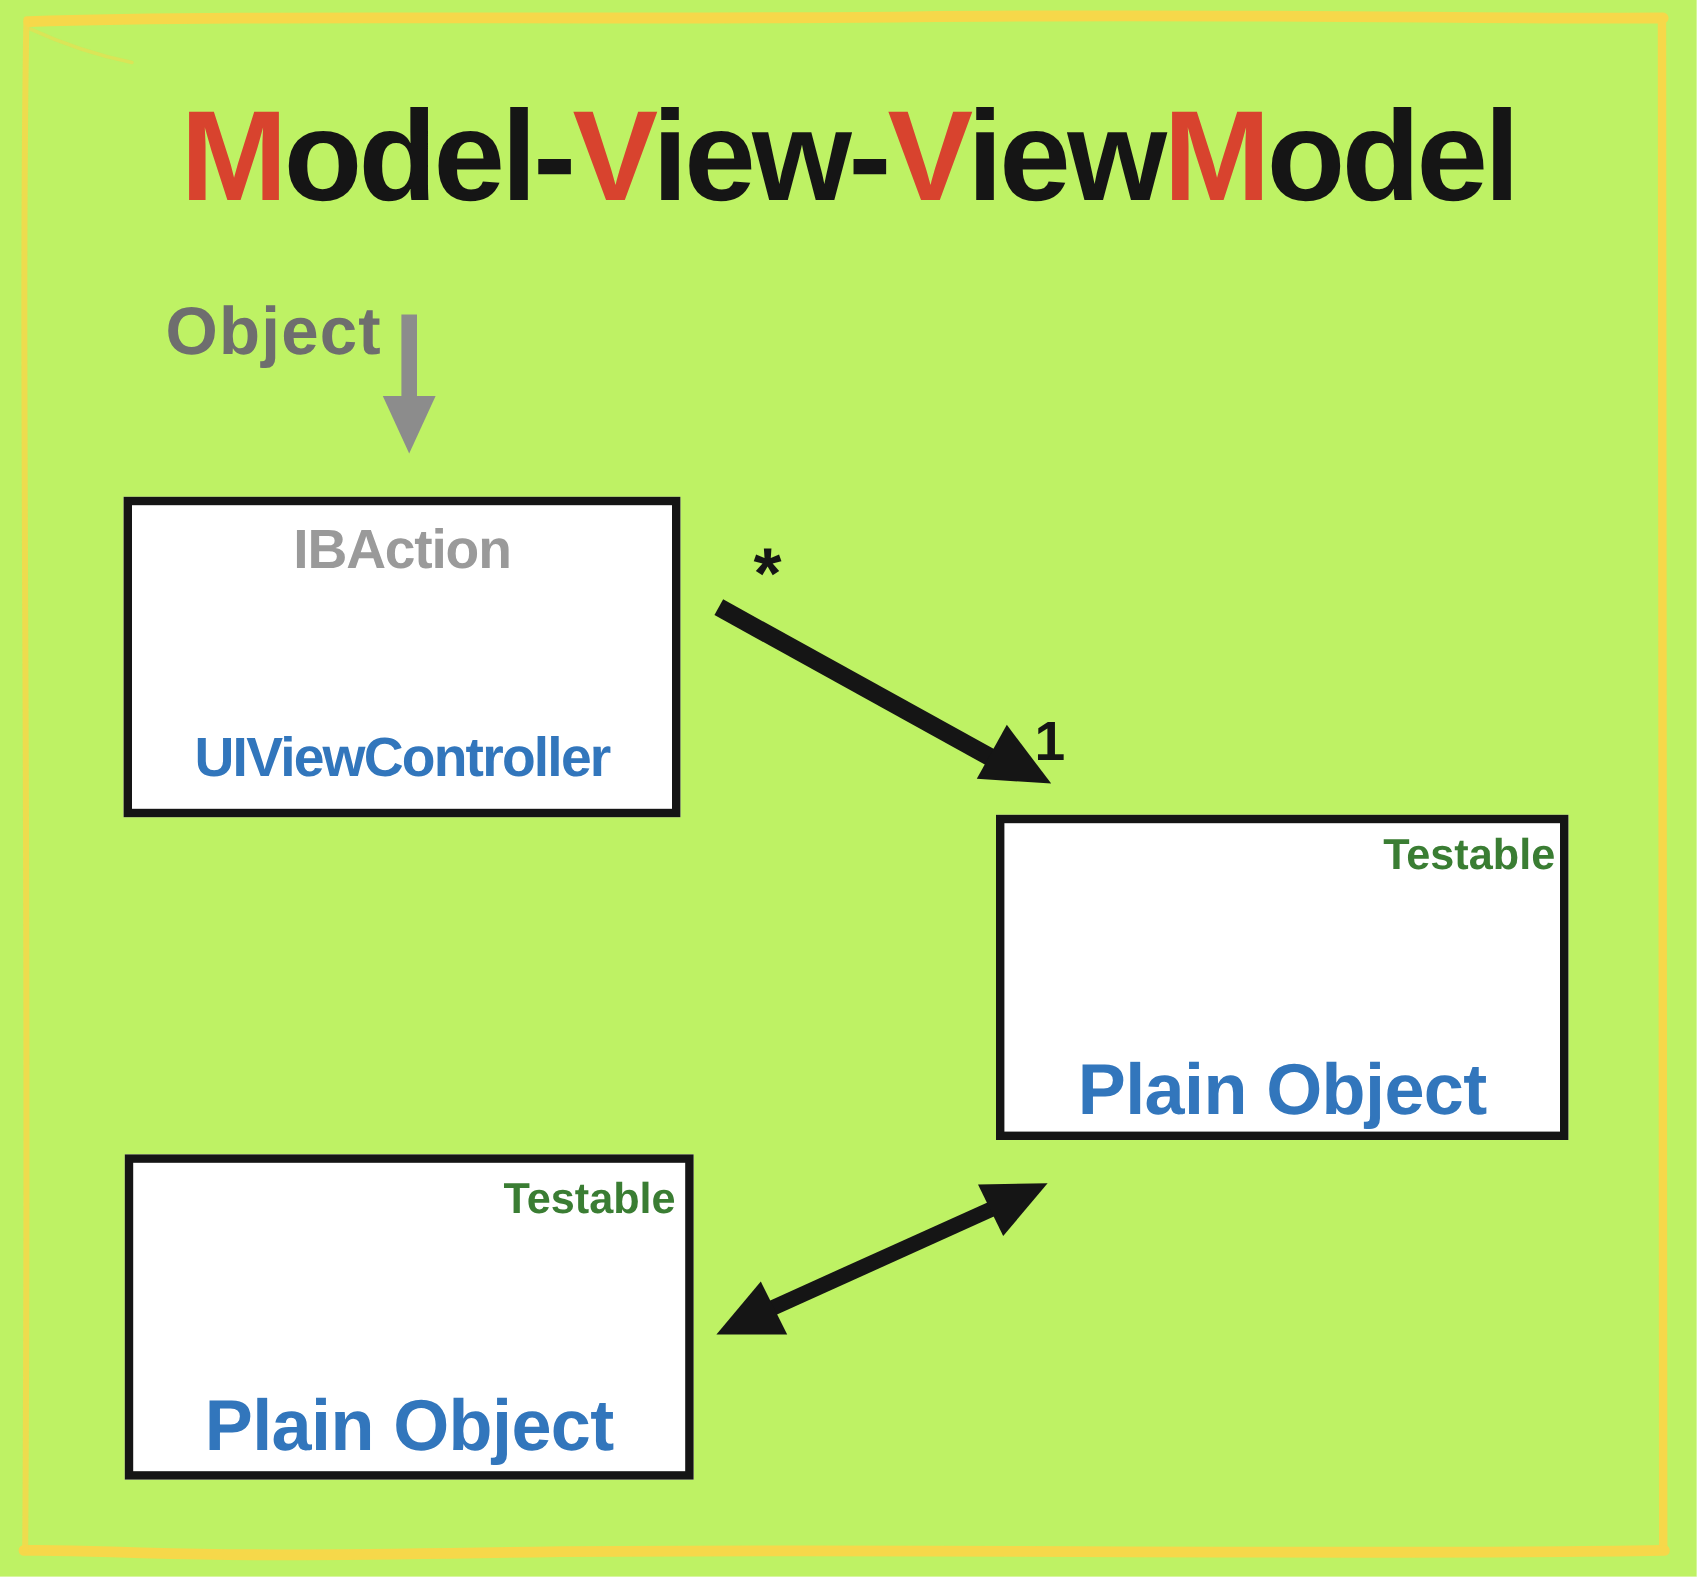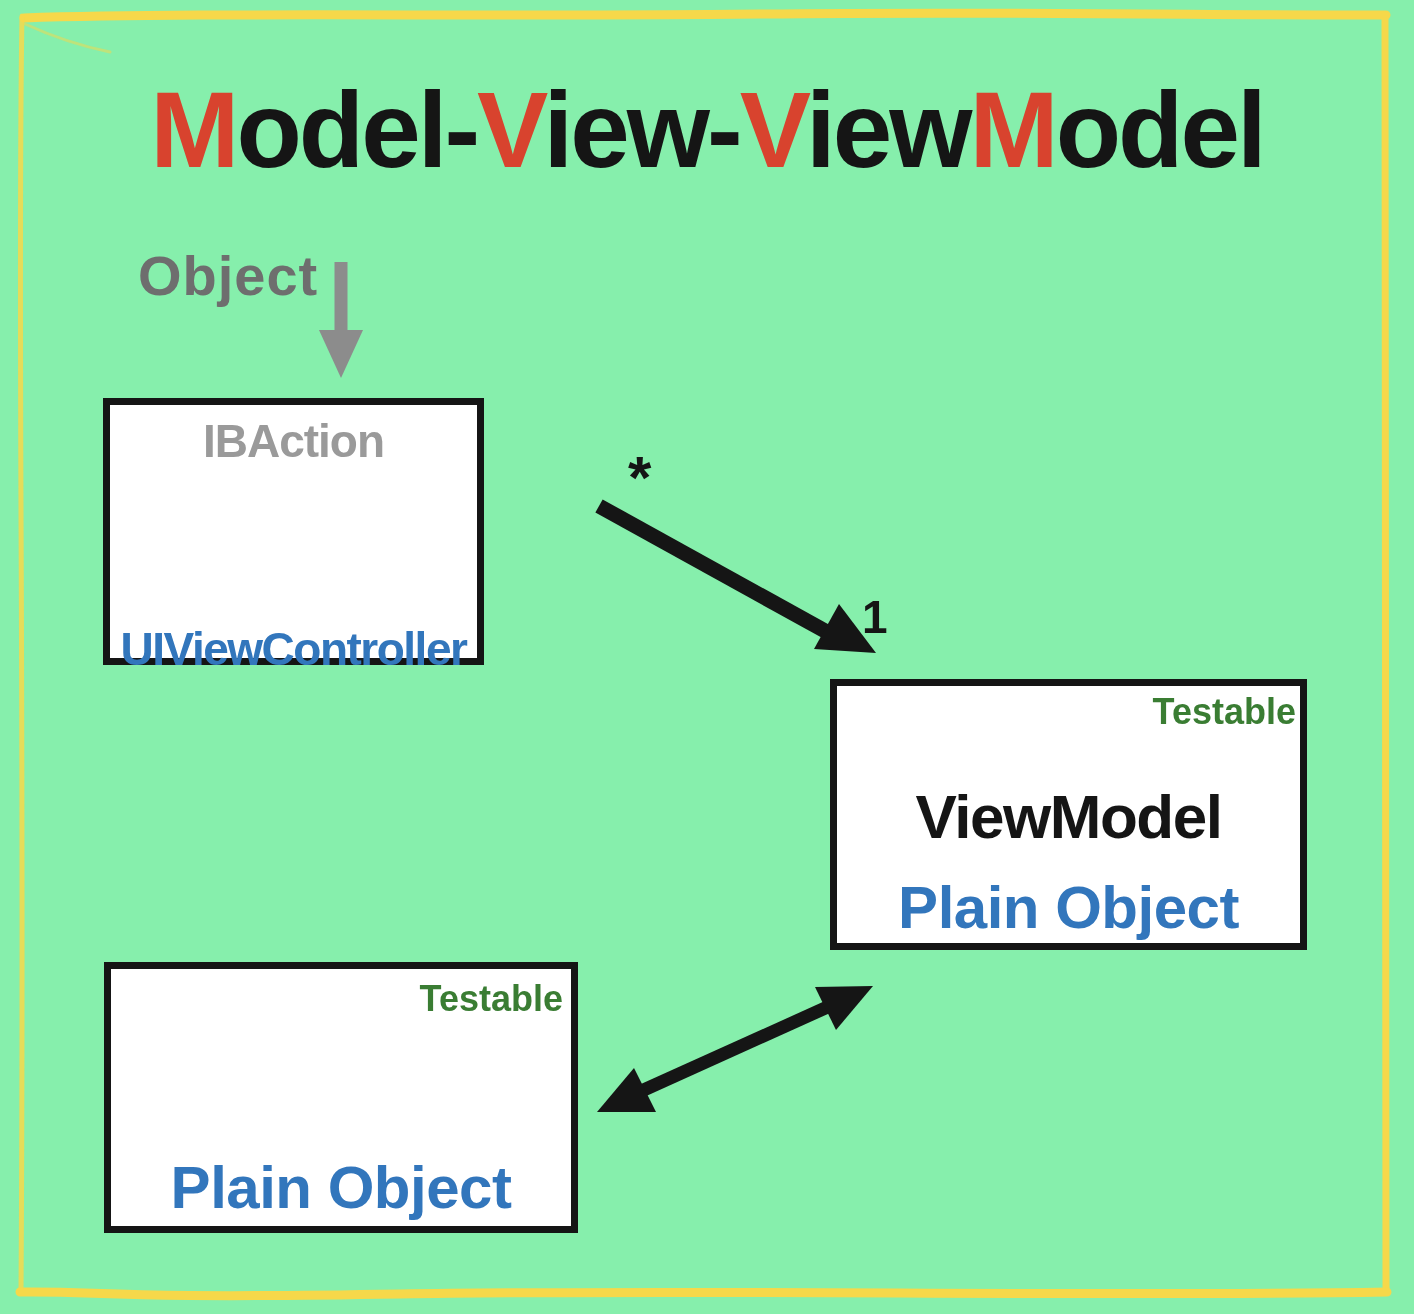--- a/index.html
+++ b/index.html
@@ -16,21 +16,21 @@
   * { margin: 0; padding: 0; box-sizing: border-box; }
   html, body { background: #ffffff; }
   body {
     font-family: "Liberation Sans", sans-serif;
     font-weight: bold;
   }
   .canvas {
     position: relative;
     width: 1414px;
     height: 1314px;
-    background: #86efac;
+    background: #bef264;
     overflow: hidden;
   }
   .overlay-svg {
     position: absolute;
     left: 0; top: 0;
     width: 1414px; height: 1314px;
     pointer-events: none;
   }
   .frame-stroke { stroke: var(--frame-yellow); fill: none; stroke-linecap: round; }
   .arrow-gray-line { stroke: var(--arrow-gray); fill: none; }
@@ -58,36 +58,36 @@
     letter-spacing: 1px;
     line-height: 1;
     color: var(--gray-dark);
   }
 
   .box {
     position: absolute;
     background: var(--box-bg);
     border: 7px solid var(--ink);
   }
-  .box-view   { left: 103px; top: 398px;  width: 381px; height: 267px; }
+  .box-view   { left: 103px; top: 414px;  width: 464px; height: 267px; }
   .box-viewmodel { left: 830px; top: 679px; width: 477px; height: 271px; }
   .box-model  { left: 104px; top: 962px;  width: 474px; height: 271px; }
 
   .box-line {
     position: absolute;
     left: 0;
     width: 100%;
     text-align: center;
     line-height: 1;
     white-space: nowrap;
   }
   .annot-gray  { color: var(--gray-medium); font-size: 46px; letter-spacing: -1px; }
   .box-title   { color: var(--ink); font-size: 60px; letter-spacing: -1px; }
   .box-title-lg{ color: var(--ink); font-size: 62px; letter-spacing: -1.5px; }
-  .annot-blue  { color: var(--blue); font-size: 46px; letter-spacing: -1.5px; margin-top: 34px; }
+  .annot-blue  { color: var(--blue); font-size: 46px; letter-spacing: -1.5px; }
   .annot-blue-sm { color: var(--blue); font-size: 60px; letter-spacing: -0.5px; }
   .badge-green {
     position: absolute;
     line-height: 1;
     color: var(--green);
     font-size: 36px;
     white-space: nowrap;
   }
 
   .multiplicity {
@@ -134,21 +134,20 @@
 
   <div class="input-label">Object</div>
 
   <div class="box box-view">
     <div class="box-line annot-gray" style="top:13px">IBAction</div>
     <div class="box-line annot-blue" style="top:187px">UIViewController</div>
   </div>
 
   <div class="box box-viewmodel">
     <div class="badge-green" style="top:8px; right:4px">Testable</div>
-    <div class="box-line box-title-lg" style="top:100px">ViewModel</div>
     <div class="box-line annot-blue-sm" style="top:192px">Plain Object</div>
   </div>
 
   <div class="box box-model">
     <div class="badge-green" style="top:12px; right:8px">Testable</div>
     <div class="box-line annot-blue-sm" style="top:189px">Plain Object</div>
   </div>
 
   <div class="multiplicity mult-star">*</div>
   <div class="multiplicity mult-one">1</div>

